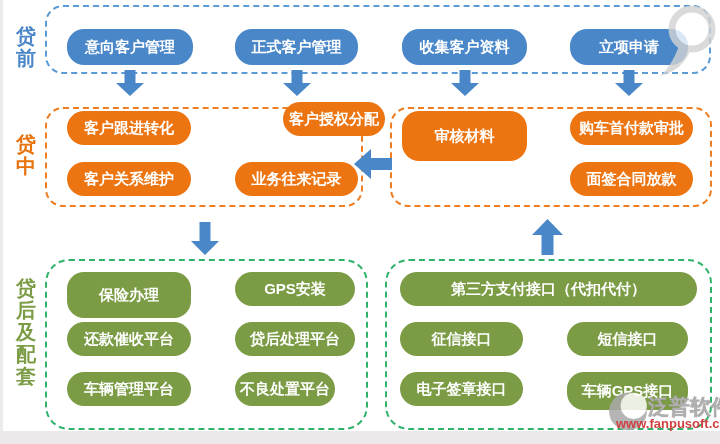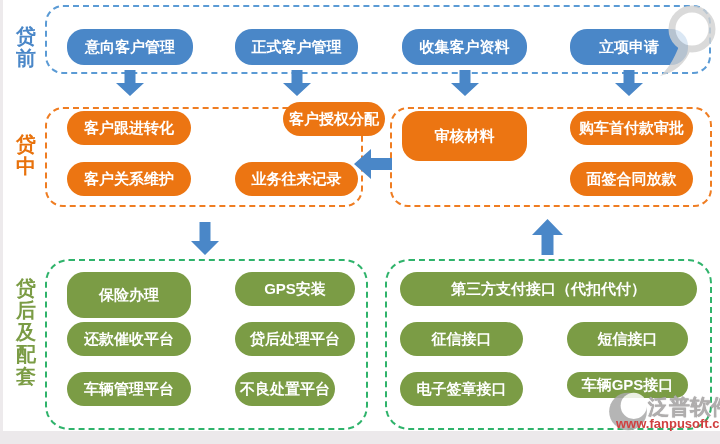--- a/index.html
+++ b/index.html
@@ -90,21 +90,21 @@
   <div class="box green" style="left:235px;top:272px;width:120px;height:34px;">GPS安装</div>
   <div class="box green" style="left:67px;top:322px;width:124px;height:34px;">还款催收平台</div>
   <div class="box green" style="left:235px;top:322px;width:120px;height:34px;">贷后处理平台</div>
   <div class="box green" style="left:67px;top:372px;width:124px;height:34px;">车辆管理平台</div>
   <div class="box green" style="left:235px;top:372px;width:100px;height:34px;">不良处置平台</div>
 
   <div class="box green" style="left:400px;top:272px;width:297px;height:34px;">第三方支付接口（代扣代付）</div>
   <div class="box green" style="left:400px;top:322px;width:123px;height:34px;">征信接口</div>
   <div class="box green" style="left:567px;top:322px;width:121px;height:34px;">短信接口</div>
   <div class="box green" style="left:400px;top:372px;width:123px;height:34px;">电子签章接口</div>
-  <div class="box green" style="left:567px;top:372px;width:121px;height:26px;">车辆GPS接口</div>
+  <div class="box green" style="left:567px;top:372px;width:121px;height:38px;">车辆GPS接口</div>
 
   <svg class="wm" style="left:658px;top:5px;opacity:.8;" width="58" height="74" viewBox="0 0 58 74">
     <circle cx="34" cy="24" r="20" fill="#ffffff" stroke="#d2d2d2" stroke-width="7"></circle>
     <path d="M22 38 C16 56 8 66 2 71 C16 68 28 58 33 44 Z" fill="#d2d2d2"></path>
   </svg>
 
   <svg class="wm" style="left:606px;top:391px;opacity:.85;" width="44" height="41" viewBox="0 0 100 100">
     <circle cx="50" cy="50" r="46" fill="#a9a9a9"></circle>
     <circle cx="64" cy="36" r="32" fill="#ffffff"></circle>
   </svg>

